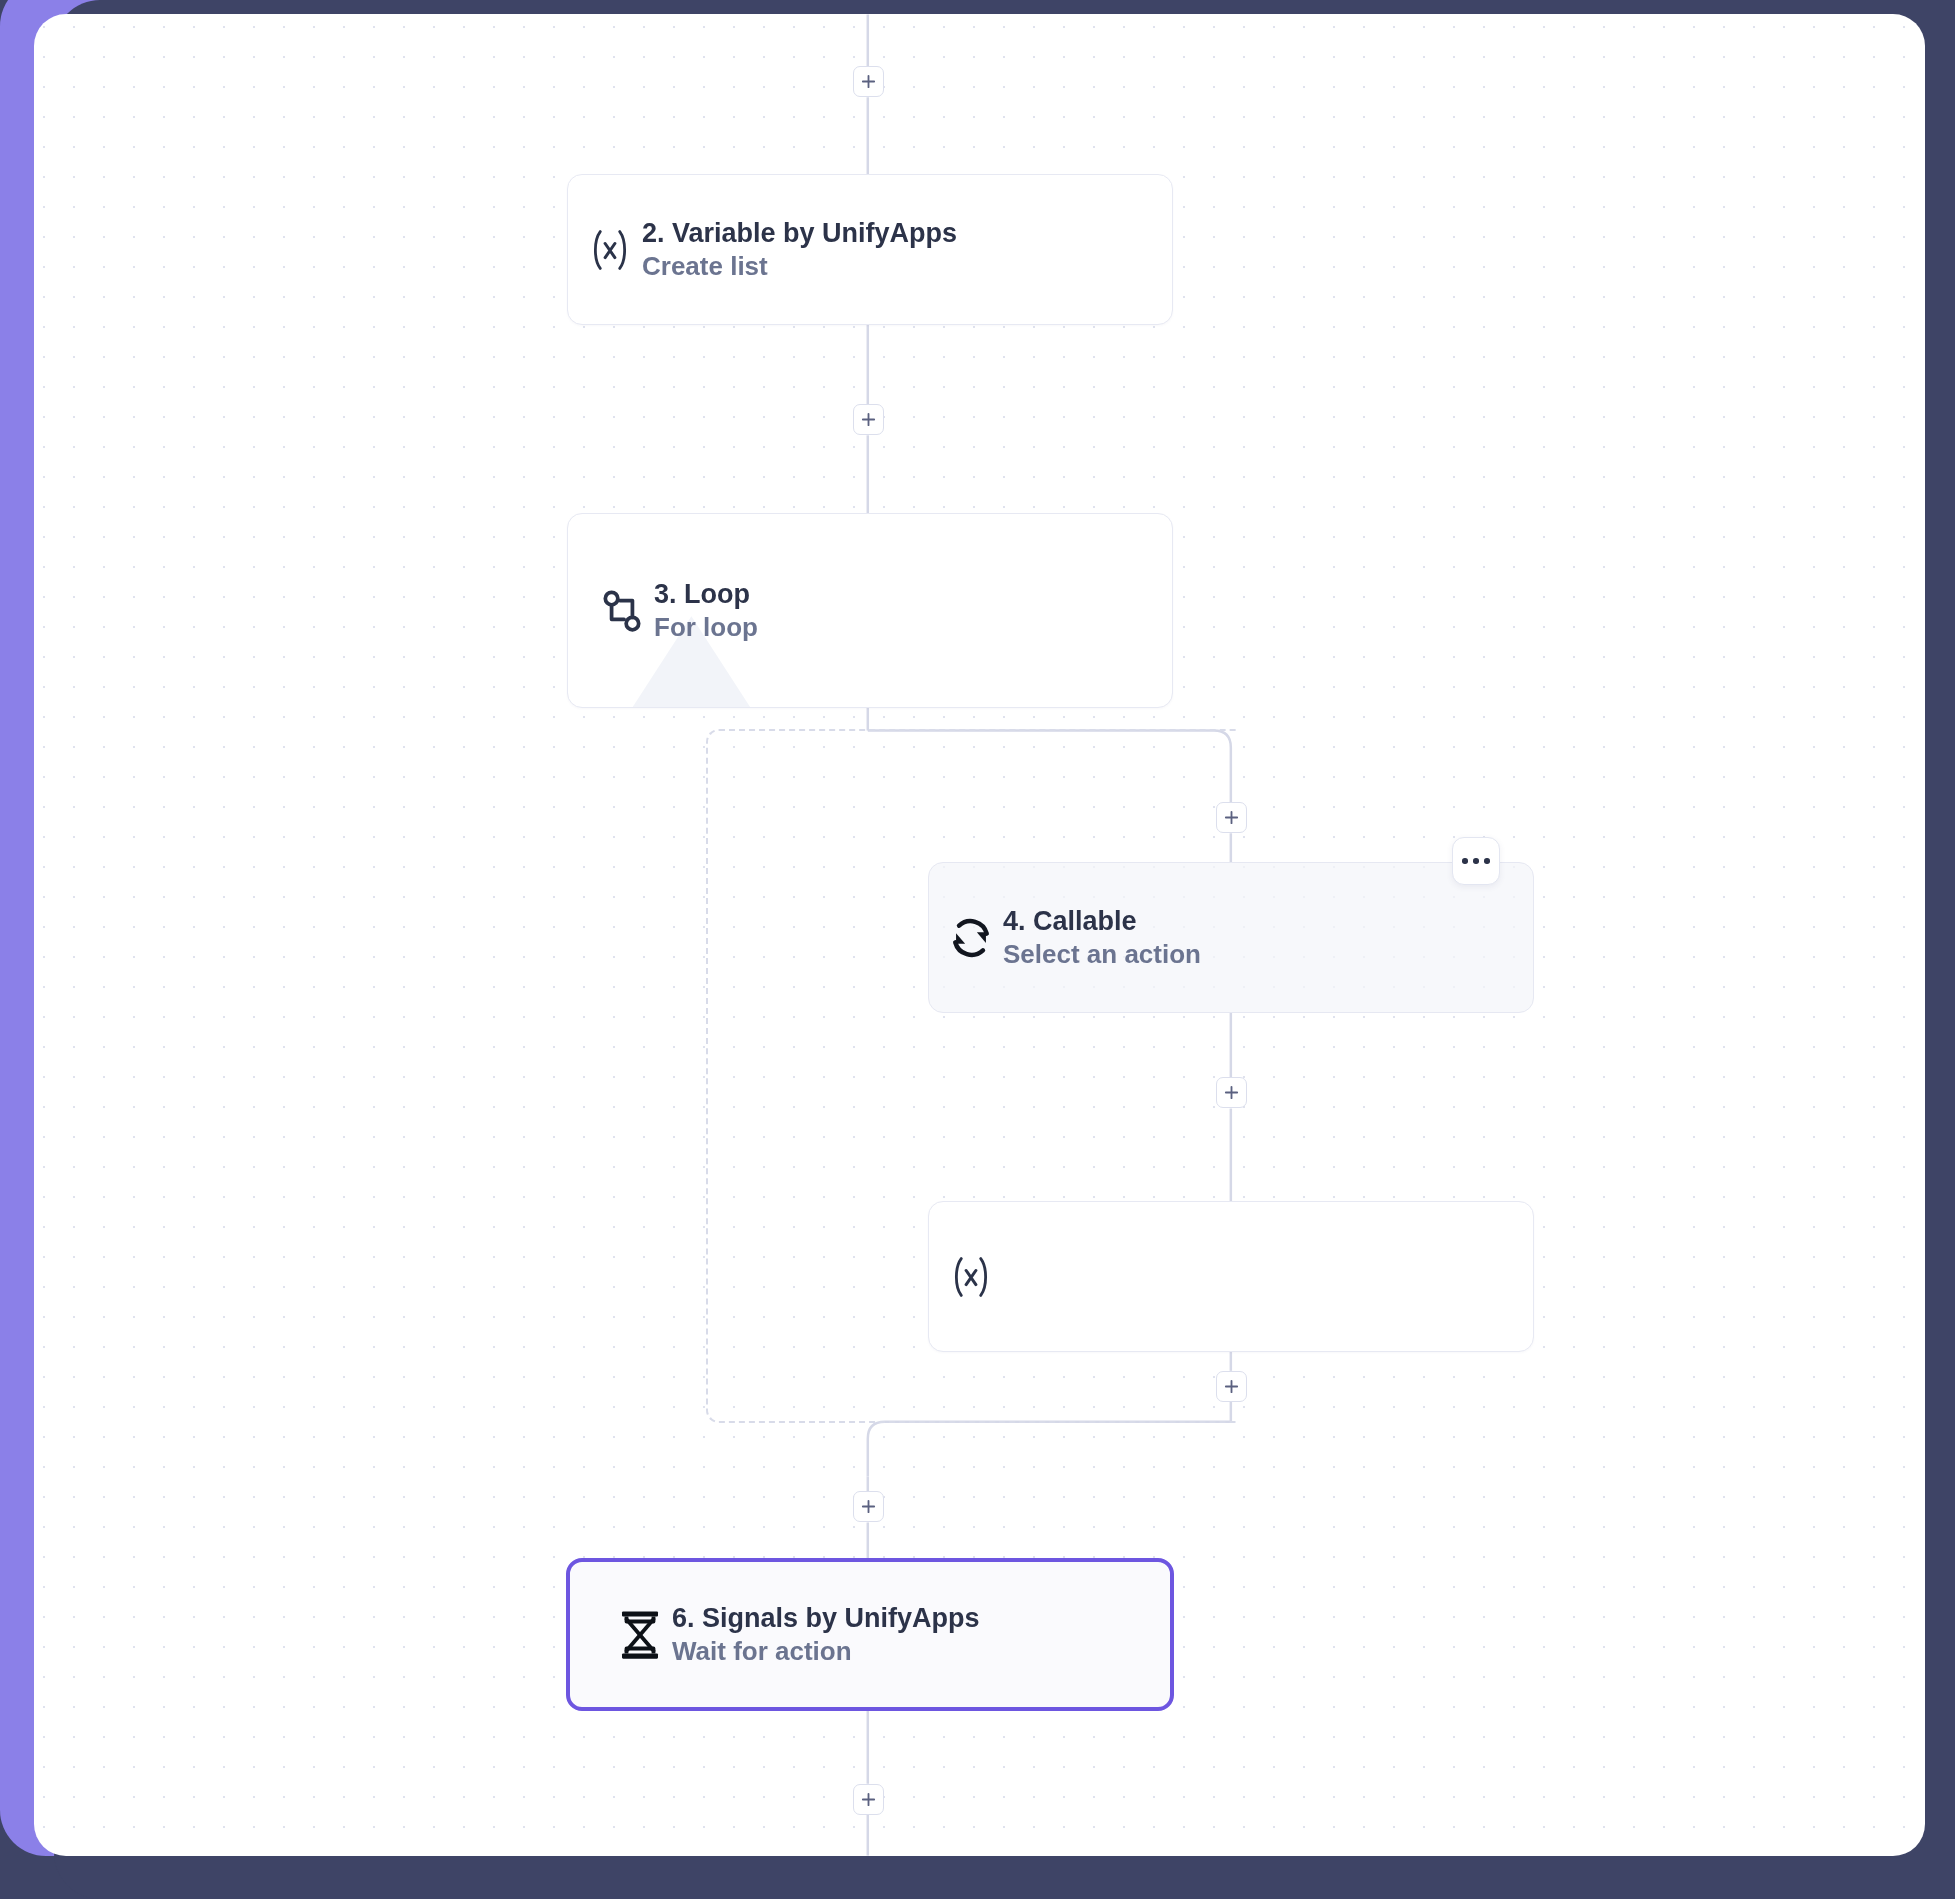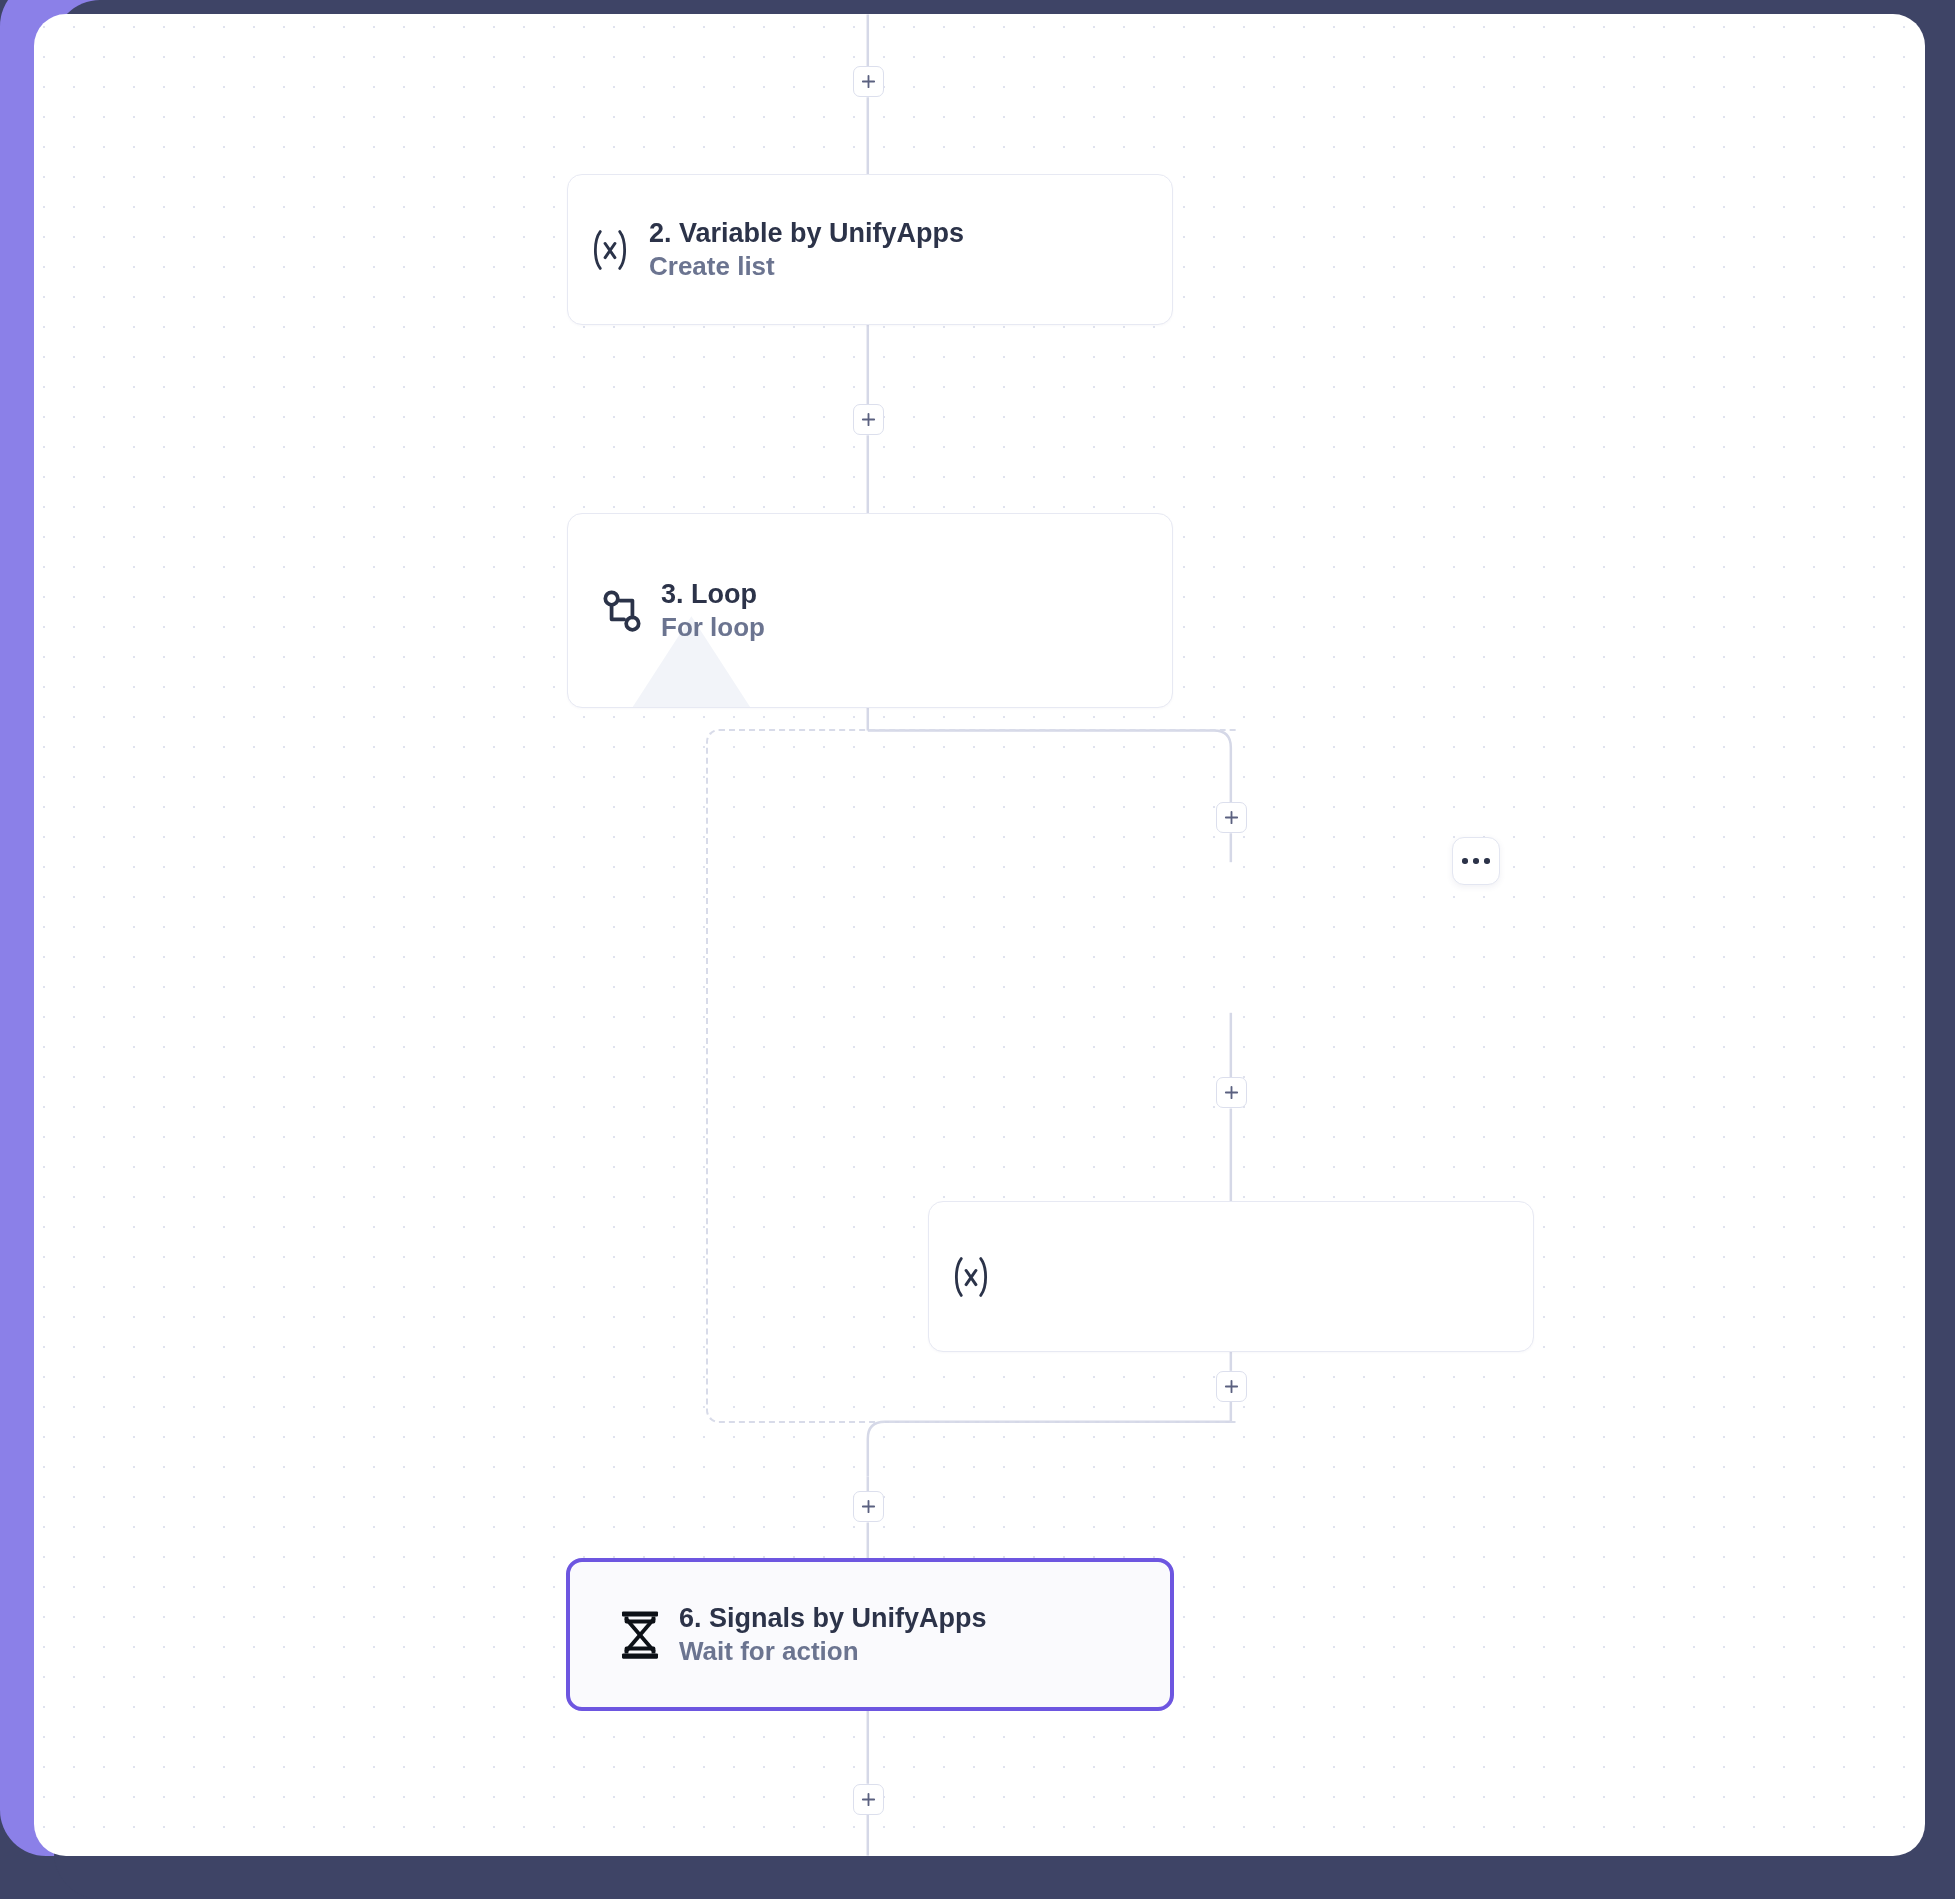--- a/index.html
+++ b/index.html
@@ -90,21 +90,21 @@
     justify-content: center;
     margin-left: 14px;
     color: #2b3349;
     position: relative;
     z-index: 3;
   }
   .node .node-text {
     display: flex;
     flex-direction: column;
     gap: 6px;
-    margin-left: 12px;
+    margin-left: 5px;
     position: relative;
     z-index: 3;
   }
   .node-title {
     font-size: 27px;
     font-weight: bold;
     color: #2c3349;
     line-height: 1.05;
     white-space: nowrap;
   }
@@ -289,20 +289,34 @@
           <path d="M14 18 L14 32 L26 32" fill="none" stroke="currentColor" stroke-width="3.6" stroke-linecap="round" stroke-linejoin="round"></path>
           <path d="M22 14 L34 14 L34 30" fill="none" stroke="currentColor" stroke-width="3.6" stroke-linecap="round" stroke-linejoin="round"></path>
         </svg>
       </div>
       <div class="node-text">
         <div class="node-title">3. Loop</div>
         <div class="node-sub">For loop</div>
       </div>
     </div>
 
+    <div class="node ghost" style="left:894px; top:848px; width:606px; height:151px;">
+      <div class="node-icon">
+        <svg width="52" height="52" viewBox="0 0 48 48">
+          <path d="M38.5 20 A15.5 15.5 0 0 0 13 12.6" fill="none" stroke="#12161f" stroke-width="4.2" stroke-linecap="round"></path>
+          <path d="M9.5 28 A15.5 15.5 0 0 0 35 35.4" fill="none" stroke="#12161f" stroke-width="4.2" stroke-linecap="round"></path>
+          <path d="M10.2 19.5 L10.2 29.2 L18.6 29.2 Z" fill="#12161f"></path>
+          <path d="M37.8 28.5 L37.8 18.8 L29.4 18.8 Z" fill="#12161f"></path>
+        </svg>
+      </div>
+      <div class="node-text">
+        <div class="node-title">4. Callable</div>
+        <div class="node-sub">Select an action</div>
+      </div>
+    </div>
 
     <div id="callable-menu" style="left:1418px; top:823px;">
       <span class="dot"></span>
       <span class="dot"></span>
       <span class="dot"></span>
     </div>
 
     <div class="node" style="left:894px; top:1187px; width:606px; height:151px;">
       <div class="node-icon">
         <svg width="52" height="52" viewBox="0 0 48 48">

